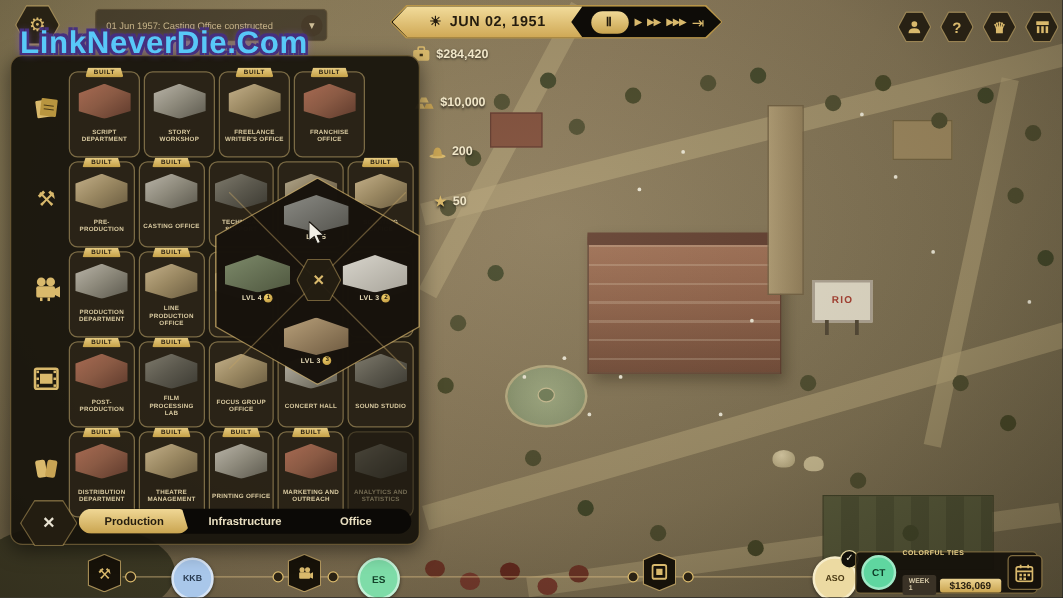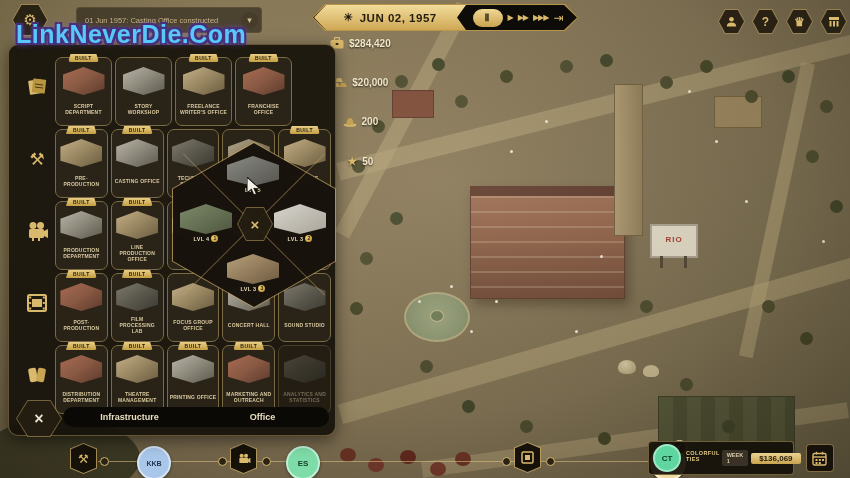--- a/index.html
+++ b/index.html
@@ -131,25 +131,25 @@
     clip-path:polygon(50% 0,100% 18%,100% 82%,50% 100%,0 82%,0 18%);background:rgba(195,165,100,.8);}
   .shield .inner{position:absolute;inset:1px;clip-path:polygon(50% 0,100% 18%,100% 82%,50% 100%,0 82%,0 18%);
     background:#171209;display:flex;align-items:center;justify-content:center;color:#d9b96c;font-size:12px;}
   .mile{position:absolute;border-radius:50%;display:flex;align-items:center;justify-content:center;
     font-weight:bold;box-shadow:0 1px 3px rgba(0,0,0,.5);}
   .m-kkb{left:137px;top:8px;width:30px;height:30px;background:#a9c7ea;border:2px solid #d7e4f4;color:#27394f;font-size:7px;}
   .m-es{left:286px;top:8px;width:30px;height:30px;background:#7edca8;border:2px solid #c2f0d6;color:#14422a;font-size:8px;}
   .m-aso{left:650px;top:7px;width:32px;height:32px;background:#ecdaa2;border:2px solid #f6ecc9;color:#4a3a14;font-size:7px;}
   .m-check{position:absolute;left:672px;top:2px;width:13px;height:13px;border-radius:50%;background:#121009;
     border:1px solid #e8d9a0;color:#f0ead0;font-size:8px;line-height:12px;text-align:center;}
-  .proj{position:absolute;left:648px;top:3px;width:146px;height:34px;background:rgba(20,16,10,.92);
+  .proj{position:absolute;left:684px;top:3px;width:146px;height:34px;background:rgba(20,16,10,.92);
     border:1px solid rgba(200,170,100,.5);border-radius:4px;display:flex;align-items:center;gap:5px;padding:0 4px;box-sizing:border-box;}
   .m-ct{position:relative;width:24px;height:24px;border-radius:50%;background:#5fd6a0;border:2px solid #9fe9c6;
     color:#0d3a26;font-size:8px;font-weight:bold;display:flex;align-items:center;justify-content:center;flex:none;}
-  .proj-col{display:flex;flex-direction:row;gap:2px;flex:1;}
+  .proj-col{display:flex;flex-direction:column;gap:14px;flex:1;}
   .proj-title{font-size:5.5px;font-weight:bold;color:#e3cb86;letter-spacing:.4px;}
   .proj-row{display:flex;gap:3px;align-items:center;}
   .week-badge{background:#3a3226;color:#d8cbaa;font-size:5.5px;font-weight:bold;padding:2px 5px;border-radius:2px;}
   .budget{background:linear-gradient(180deg,#ecd392,#c9a44f);color:#241c0e;font-size:8px;font-weight:bold;
     padding:1px 8px;border-radius:2px;}
   .cal-btn{width:26px;height:26px;background:#16110a;border:1px solid rgba(200,170,100,.6);border-radius:4px;
     display:flex;align-items:center;justify-content:center;flex:none;}
 </style>
 </head>
 <body>
@@ -188,21 +188,21 @@
     </div>
   </div>
 
   <div class="abs watermark">LinkNeverDie.Com</div>
 
   <div class="abs time-ctrl">
     <div class="tc-frame"></div>
     <div class="tc-inner"></div>
     <div class="tc-date">
       <span class="tc-sun">☀</span>
-      <span>JUN 02, 1957</span>
+      <span>JUN 02, 1951</span>
     </div>
     <div class="tc-speeds">
       <span class="spd pause">Ⅱ</span>
       <span class="spd">▶</span>
       <span class="spd">▶▶</span>
       <span class="spd">▶▶▶</span>
       <span class="spd skip">⇥</span>
     </div>
   </div>
 
@@ -214,21 +214,21 @@
           <rect x="5.7" y="6" width="2.6" height="2" fill="#3a2e16"></rect>
         </svg>
       <span>$284,420</span>
     </div>
     <div class="res">
       <svg width="15" height="11" viewBox="0 0 15 11">
           <polygon points="3,5 5,1 9,1 11,5" fill="#d9b96c"></polygon>
           <polygon points="0,10 2,6 6,6 8,10" fill="#d9b96c"></polygon>
           <polygon points="7,10 9,6 13,6 15,10" fill="#c8a454"></polygon>
         </svg>
-      <span>$20,000</span>
+      <span>$10,000</span>
     </div>
     <div class="res">
       <svg width="14" height="10" viewBox="0 0 14 10">
           <ellipse cx="7" cy="8" rx="6.5" ry="1.8" fill="#d9b96c"></ellipse>
           <path d="M3.5 8 Q3.5 1 7 1 Q10.5 1 10.5 8 Z" fill="#c8a454"></path>
         </svg>
       <span>200</span>
     </div>
     <div class="res">
       <span class="glyph">★</span>
@@ -438,20 +438,21 @@
         <div class="card-label">MARKETING AND OUTREACH</div>
       </div>
       <div class="card dim">
 
         <div class="thumb t-dark"></div>
         <div class="card-label">ANALYTICS AND STATISTICS</div>
       </div>
     </div>
 
     <div class="tabs">
+      <div class="tab active">Production</div>
       <div class="tab">Infrastructure</div>
       <div class="tab">Office</div>
     </div>
   </div>
 
   <div class="abs hexbtn panel-close">
     <div class="inner">
         <span>×</span>
       </div>
   </div>

